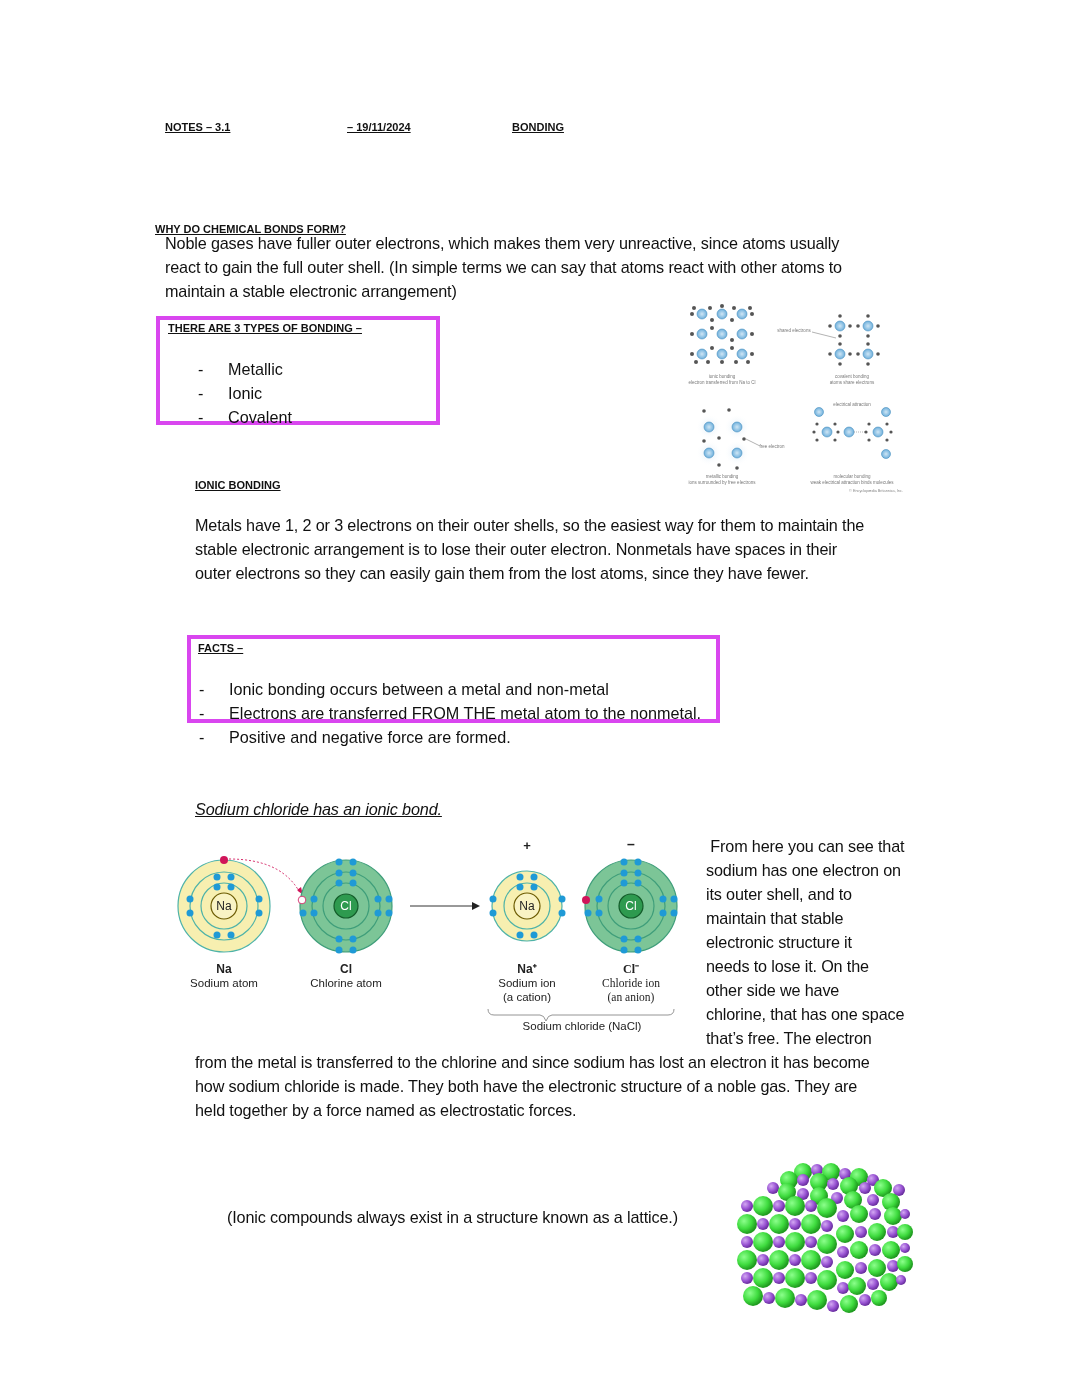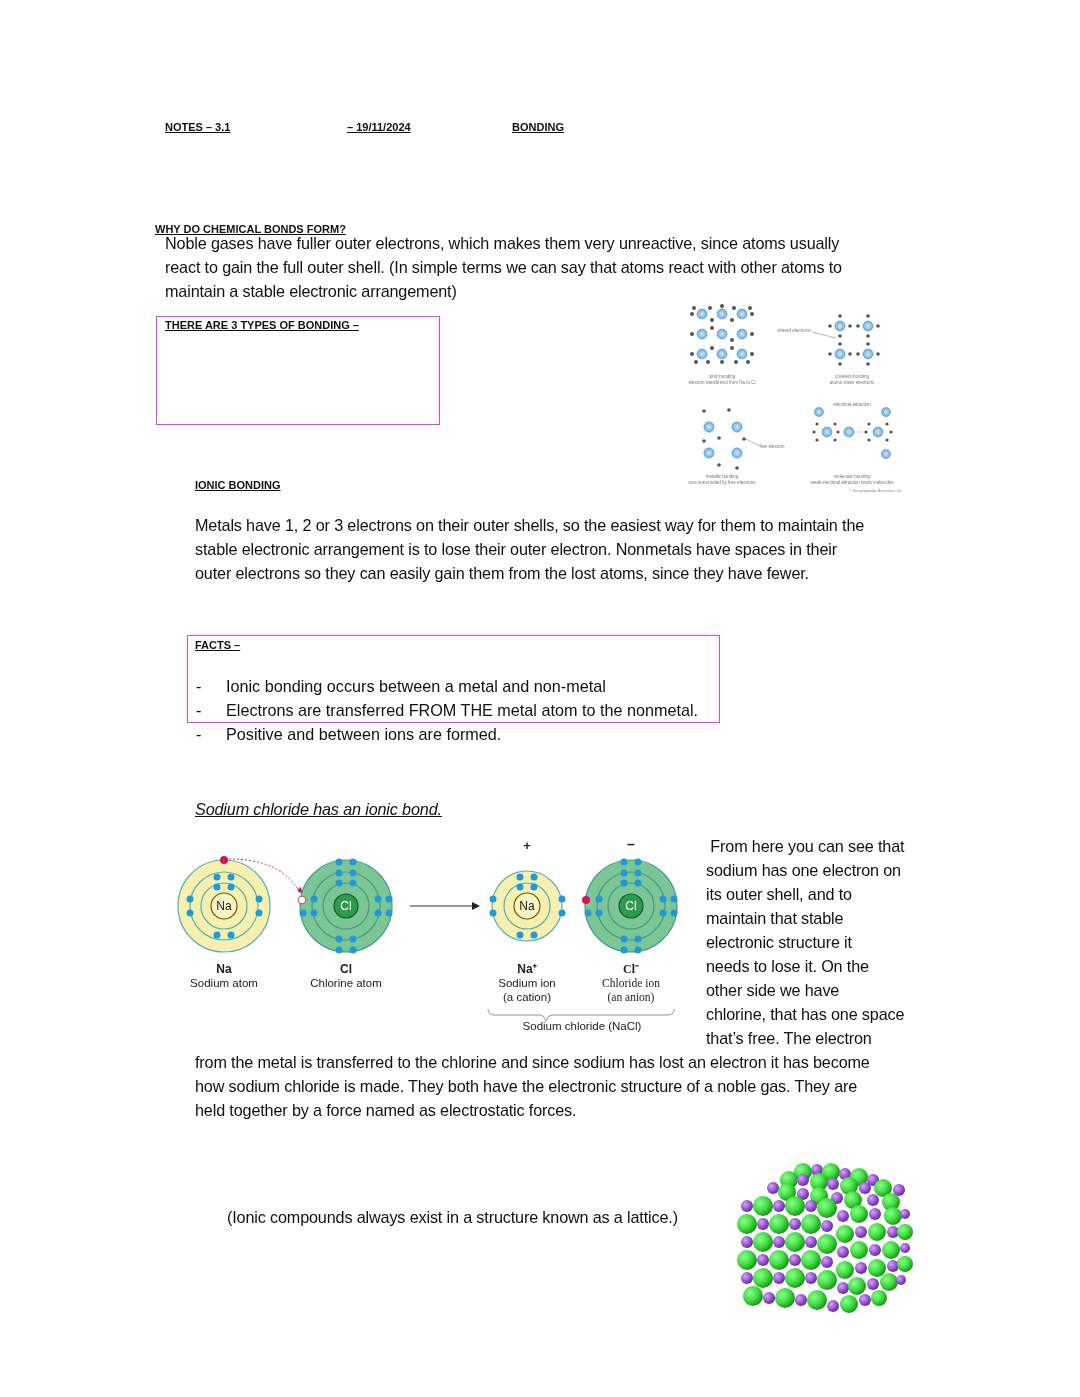--- a/index.html
+++ b/index.html
@@ -1,21 +1,21 @@
 <!DOCTYPE html>
 <html><head>
 <meta charset="utf-8">
 <style>
   * { box-sizing: border-box; margin: 0; padding: 0; }
   html, body { width: 1080px; height: 1397px; background: #ffffff; }
   body { position: relative; font-family: "Liberation Sans", "DejaVu Sans", sans-serif; color: #111; overflow: hidden; }
   .abs { position: absolute; }
   .txt { font-size: 16.2px; line-height: 24px; color: #111; letter-spacing: -0.15px; }
   .hdr { font-weight: bold; text-decoration: underline; font-size: 11px; color: #111; }
-  .box { border: 1px solid #d946ef; }
+  .box { border: 4px solid #d946ef; }
   ul.dash { list-style: none; }
   ul.dash li { position: relative; padding-left: 60px; font-size: 16.2px; line-height: 24px; }
   ul.dash li::before { content: "-"; position: absolute; left: 30px; }
   .facts li { padding-left: 30px !important; }
   .facts li::before { left: 0 !important; }
   .cap { font-family: "Liberation Sans", sans-serif; font-size: 11.5px; line-height: 14px; text-align: center; color: #222; }
   .cap b { font-size: 12px; }
   .tiny { font-size: 4.5px; color: #777; text-align: center; line-height: 6px; }
 </style>
 </head>
@@ -27,20 +27,25 @@
 
 <div class="abs hdr" style="left:155px; top:197px;margin-top:26px;">WHY DO CHEMICAL BONDS FORM?</div>
 <div class="abs" style="left:165px; top:231px; width:740px;">
   <div class="txt">Noble gases have fuller outer electrons, which makes them very unreactive, since atoms usually</div>
   <div class="txt">react to gain the full outer shell. (In simple terms we can say that atoms react with other atoms to</div>
   <div class="txt">maintain a stable electronic arrangement)</div>
 </div>
 
 <div class="abs box" style="left:156px; top:316px; width:284px; height:109px;">
   <div class="hdr" style="position:absolute; left:8px; top:2px;">THERE ARE 3 TYPES OF BONDING –</div>
+  <ul class="dash" style="position:absolute; left:8px; top:37px;">
+    <li>Metallic</li>
+    <li>Ionic</li>
+    <li>Covalent</li>
+  </ul>
 </div>
 
 <div class="abs" style="left:672px; top:300px; width:245px; height:195px;">
   <svg width="245" height="195" viewBox="0 0 245 195">
     <defs>
       <radialGradient id="ionG" cx="50%" cy="50%" r="50%">
         <stop offset="0%" stop-color="#cfe6f5"></stop>
           <stop offset="100%" stop-color="#6fb0dc"></stop>
       </radialGradient>
       <radialGradient id="haloG" cx="50%" cy="50%" r="50%">
@@ -185,21 +190,21 @@
   <div class="txt">Metals have 1, 2 or 3 electrons on their outer shells, so the easiest way for them to maintain the</div>
   <div class="txt">stable electronic arrangement is to lose their outer electron. Nonmetals have spaces in their</div>
   <div class="txt">outer electrons so they can easily gain them from the lost atoms, since they have fewer.</div>
 </div>
 
 <div class="abs box" style="left:187px; top:635px; width:533px; height:88px;">
   <div class="hdr" style="position:absolute; left:7px; top:3px;">FACTS –</div>
   <ul class="dash facts" style="position:absolute; left:8px; top:38px;">
     <li>Ionic bonding occurs between a metal and non-metal</li>
     <li>Electrons are transferred FROM THE metal atom to the nonmetal.</li>
-    <li>Positive and between ions are formed.</li>
+    <li>Positive and negative force are formed.</li>
   </ul>
 </div>
 
 <div class="abs txt" style="left:195px; top:797px; font-style:italic; text-decoration:underline;">Sodium chloride has an ionic bond.</div>
 
 <div class="abs" style="left:172px; top:835px; width:520px; height:205px;">
   <svg width="520" height="205" viewBox="0 0 520 205" style="position:absolute; left:0; top:0;">
 
     <g>
       <circle cx="52" cy="71" r="46" fill="#f7efb0" stroke="#4fb3a8" stroke-width="1.2"></circle>

